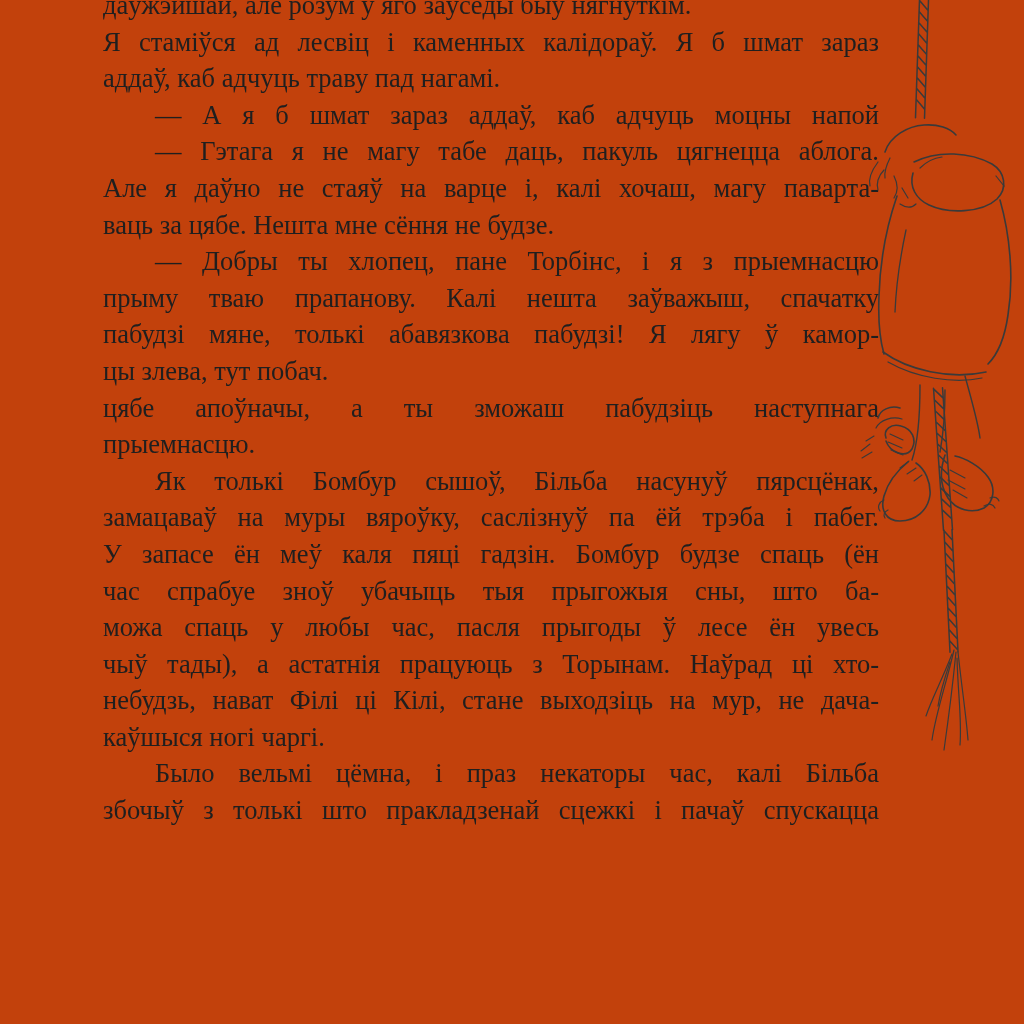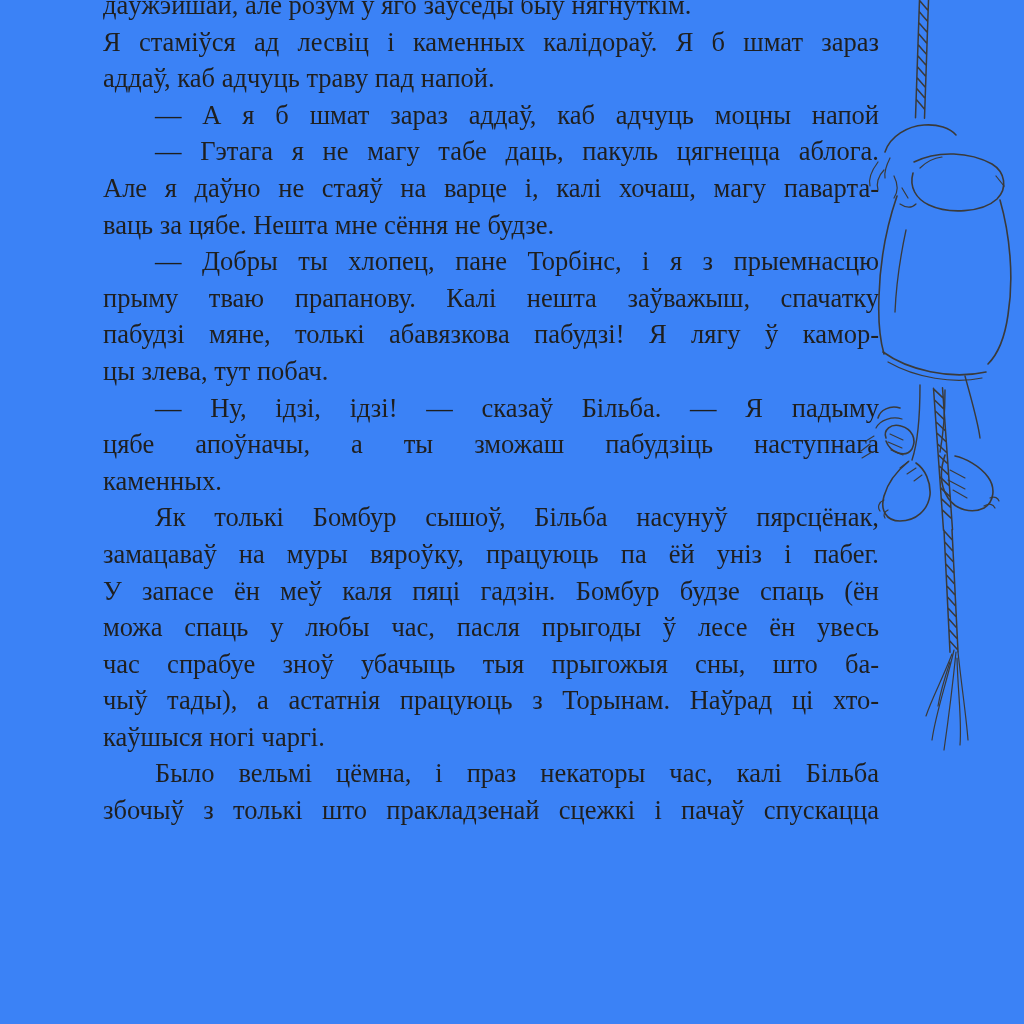--- a/index.html
+++ b/index.html
@@ -2,21 +2,21 @@
 <html lang="be"><head>
 <meta charset="utf-8">
 <style>
   html,body{margin:0;padding:0;}
   body{
     width:1024px;height:1024px;overflow:hidden;
     background:#ffffff;
     font-family:"Liberation Serif","DejaVu Serif",serif;
   }
   .page{
-    position:relative;width:1024px;height:1024px;overflow:hidden;background:#3b82f6;
+    position:relative;width:1024px;height:1024px;overflow:hidden;background:#c2410c;
   }
   .textblock{
     position:absolute;left:103px;top:-13px;width:776px;
     font-size:26.5px;line-height:36.6px;color:#1f1f1f;
   }
   .ln{
     white-space:nowrap;
     text-align:justify;
     -moz-text-align-last:justify;
     text-align-last:justify;
@@ -35,38 +35,38 @@
   .illu path{fill:none;stroke-linecap:round;stroke-linejoin:round;}
 </style>
 </head>
 <body>
 
 <div class="page">
 
   <div class="textblock">
     <div class="ln end">даўжэйшай, але розум у яго заўсёды быў нягнуткім.</div>
     <div class="ln">Я стаміўся ад лесвіц і каменных калідораў. Я б шмат зараз</div>
-    <div class="ln end">аддаў, каб адчуць траву пад напой.</div>
+    <div class="ln end">аддаў, каб адчуць траву пад нагамі.</div>
     <div class="ln ind">— А я б шмат зараз аддаў, каб адчуць моцны напой</div>
     <div class="ln ind">— Гэтага я не магу табе даць, пакуль цягнецца аблога.</div>
     <div class="ln">Але я даўно не стаяў на варце і, калі хочаш, магу паварта-</div>
     <div class="ln end">ваць за цябе. Нешта мне сёння не будзе.</div>
     <div class="ln ind">— Добры ты хлопец, пане Торбінс, і я з прыемнасцю</div>
     <div class="ln">прыму тваю прапанову. Калі нешта заўважыш, спачатку</div>
     <div class="ln">пабудзі мяне, толькі абавязкова пабудзі! Я лягу ў камор-</div>
     <div class="ln end">цы злева, тут побач.</div>
-    <div class="ln ind">— Ну, ідзі, ідзі! — сказаў Більба. — Я падыму</div>
     <div class="ln">цябе апоўначы, а ты зможаш пабудзіць наступнага</div>
-    <div class="ln end">каменных.</div>
+    <div class="ln end">прыемнасцю.</div>
     <div class="ln ind">Як толькі Бомбур сышоў, Більба насунуў пярсцёнак,</div>
-    <div class="ln">замацаваў на муры вяроўку, працуюць па ёй уніз і пабег.</div>
+    <div class="ln">замацаваў на муры вяроўку, саслізнуў па ёй трэба і пабег.</div>
     <div class="ln">У запасе ён меў каля пяці гадзін. Бомбур будзе спаць (ён</div>
+    <div class="ln">час спрабуе зноў убачыць тыя прыгожыя сны, што ба-</div>
     <div class="ln">можа спаць у любы час, пасля прыгоды ў лесе ён увесь</div>
-    <div class="ln">час спрабуе зноў убачыць тыя прыгожыя сны, што ба-</div>
     <div class="ln">чыў тады), а астатнія працуюць з Торынам. Наўрад ці хто-</div>
+    <div class="ln">небудзь, нават Філі ці Кілі, стане выходзіць на мур, не дача-</div>
     <div class="ln end">каўшыся ногі чаргі.</div>
     <div class="ln ind">Было вельмі цёмна, і праз некаторы час, калі Більба</div>
     <div class="ln">збочыў з толькі што пракладзенай сцежкі і пачаў спускацца</div>
   </div>
 
   <svg class="illu" viewBox="0 0 170 770">
     <g stroke-width="1.5" stroke="#3a3a3a">
 
       <path d="M78.5,0.2 L74.5,118.2 M69.5,-0.2 L65.5,117.8 M69.5,0.4 Q73.8,5.5 78.1,10.6 M69.1,11.4 Q73.4,16.5 77.8,21.6 M68.7,22.4 Q73.1,27.5 77.4,32.6 M68.4,33.4 Q72.7,38.5 77.0,43.6 M68.0,44.4 Q72.3,49.5 76.7,54.6 M67.6,55.4 Q72.0,60.5 76.3,65.6 M67.2,66.4 Q71.6,71.5 75.9,76.6 M66.9,77.4 Q71.2,82.5 75.5,87.6 M66.5,88.3 Q70.8,93.4 75.2,98.5 M66.1,99.3 Q70.5,104.4 74.8,109.5 "></path>
       <path d="M92.5,387.7 L102.5,529.7 M83.5,388.3 L93.5,530.3 M83.5,388.9 Q88.4,393.5 93.2,398.1 M84.3,399.8 Q89.2,404.5 94.0,409.1 M85.1,410.8 Q89.9,415.4 94.8,420.1 M85.9,421.8 Q90.7,426.4 95.5,431.0 M86.6,432.8 Q91.5,437.4 96.3,442.0 M87.4,443.7 Q92.3,448.4 97.1,453.0 M88.2,454.7 Q93.0,459.3 97.9,463.9 M89.0,465.7 Q93.8,470.3 98.6,474.9 M89.7,476.6 Q94.6,481.3 99.4,485.9 M90.5,487.6 Q95.3,492.2 100.2,496.9 M91.3,498.6 Q96.1,503.2 101.0,507.8 M92.0,509.6 Q96.9,514.2 101.7,518.8 "></path>

